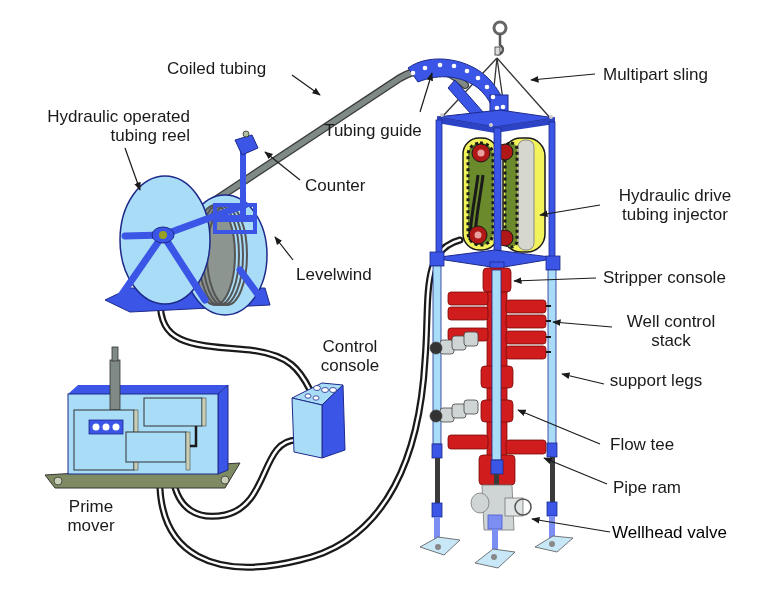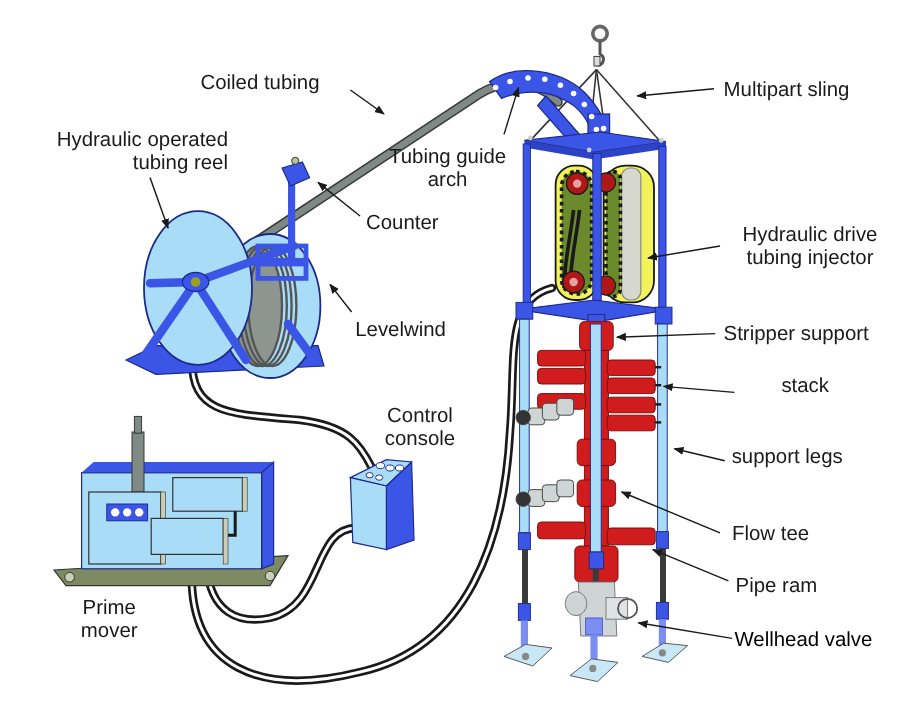--- a/index.html
+++ b/index.html
@@ -278,37 +278,37 @@
 
 <div class="lbl" style="left:167px; top:59px;">Coiled tubing</div>
 
 <div class="lbl c" style="left:14px; top:107px; width:176px;text-align:right;">
   <div>Hydraulic operated</div>
   <div>tubing reel</div>
 </div>
 
 <div class="lbl c" style="left:313px; top:121px; width:120px;">
   <div>Tubing guide</div>
-  <div>arch</div>
 </div>
 
 <div class="lbl" style="left:305px; top:176px;">Counter</div>
 
 <div class="lbl" style="left:296px; top:265px;">Levelwind</div>
 
 <div class="lbl" style="left:603px; top:65px;">Multipart sling</div>
 
 <div class="lbl c" style="left:605px; top:186px; width:140px;">
   <div>Hydraulic drive</div>
   <div>tubing injector</div>
 </div>
 
-<div class="lbl" style="left:603px; top:268px;">Stripper support</div>
+<div class="lbl" style="left:603px; top:268px;">Stripper console</div>
 
 <div class="lbl c" style="left:616px; top:312px; width:110px;">
+  <div>Well control</div>
   <div>stack</div>
 </div>
 
 <div class="lbl c" style="left:596px; top:371px; width:120px;">
   <div>support legs</div>
 </div>
 
 <div class="lbl" style="left:610px; top:435px;">Flow tee</div>
 
 <div class="lbl" style="left:613px; top:478px;text-align:right;">Pipe ram</div>

